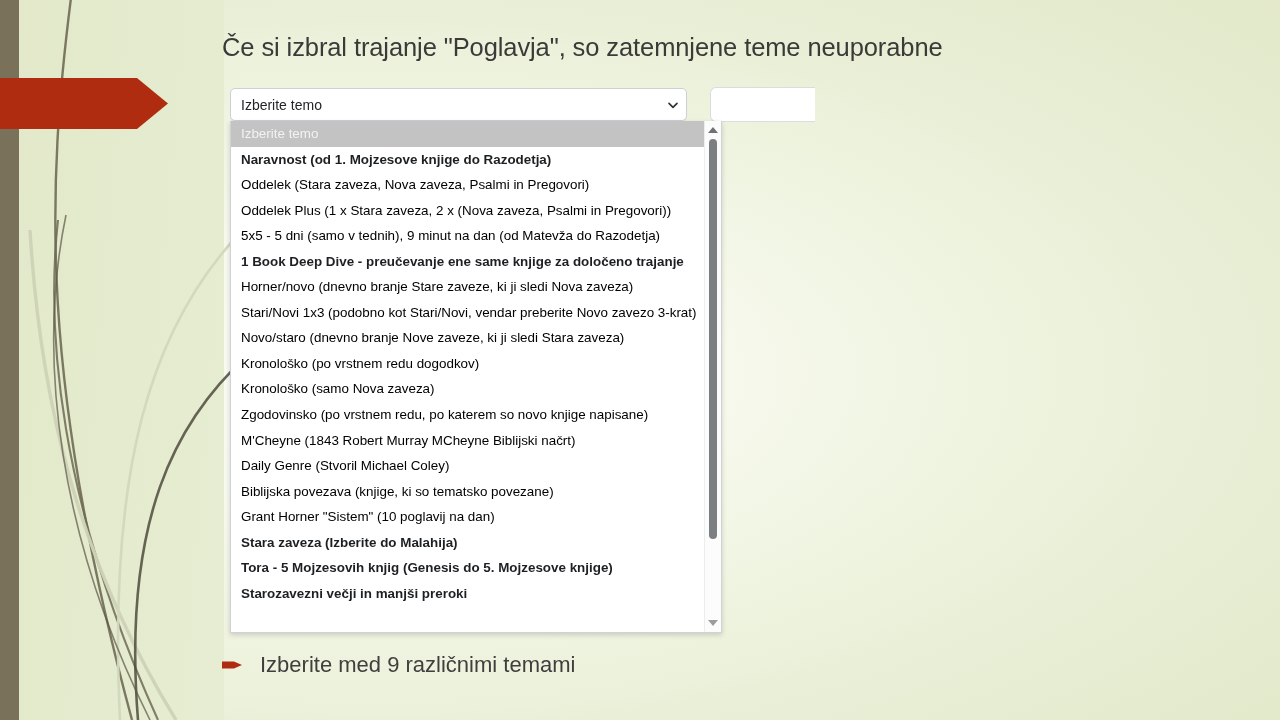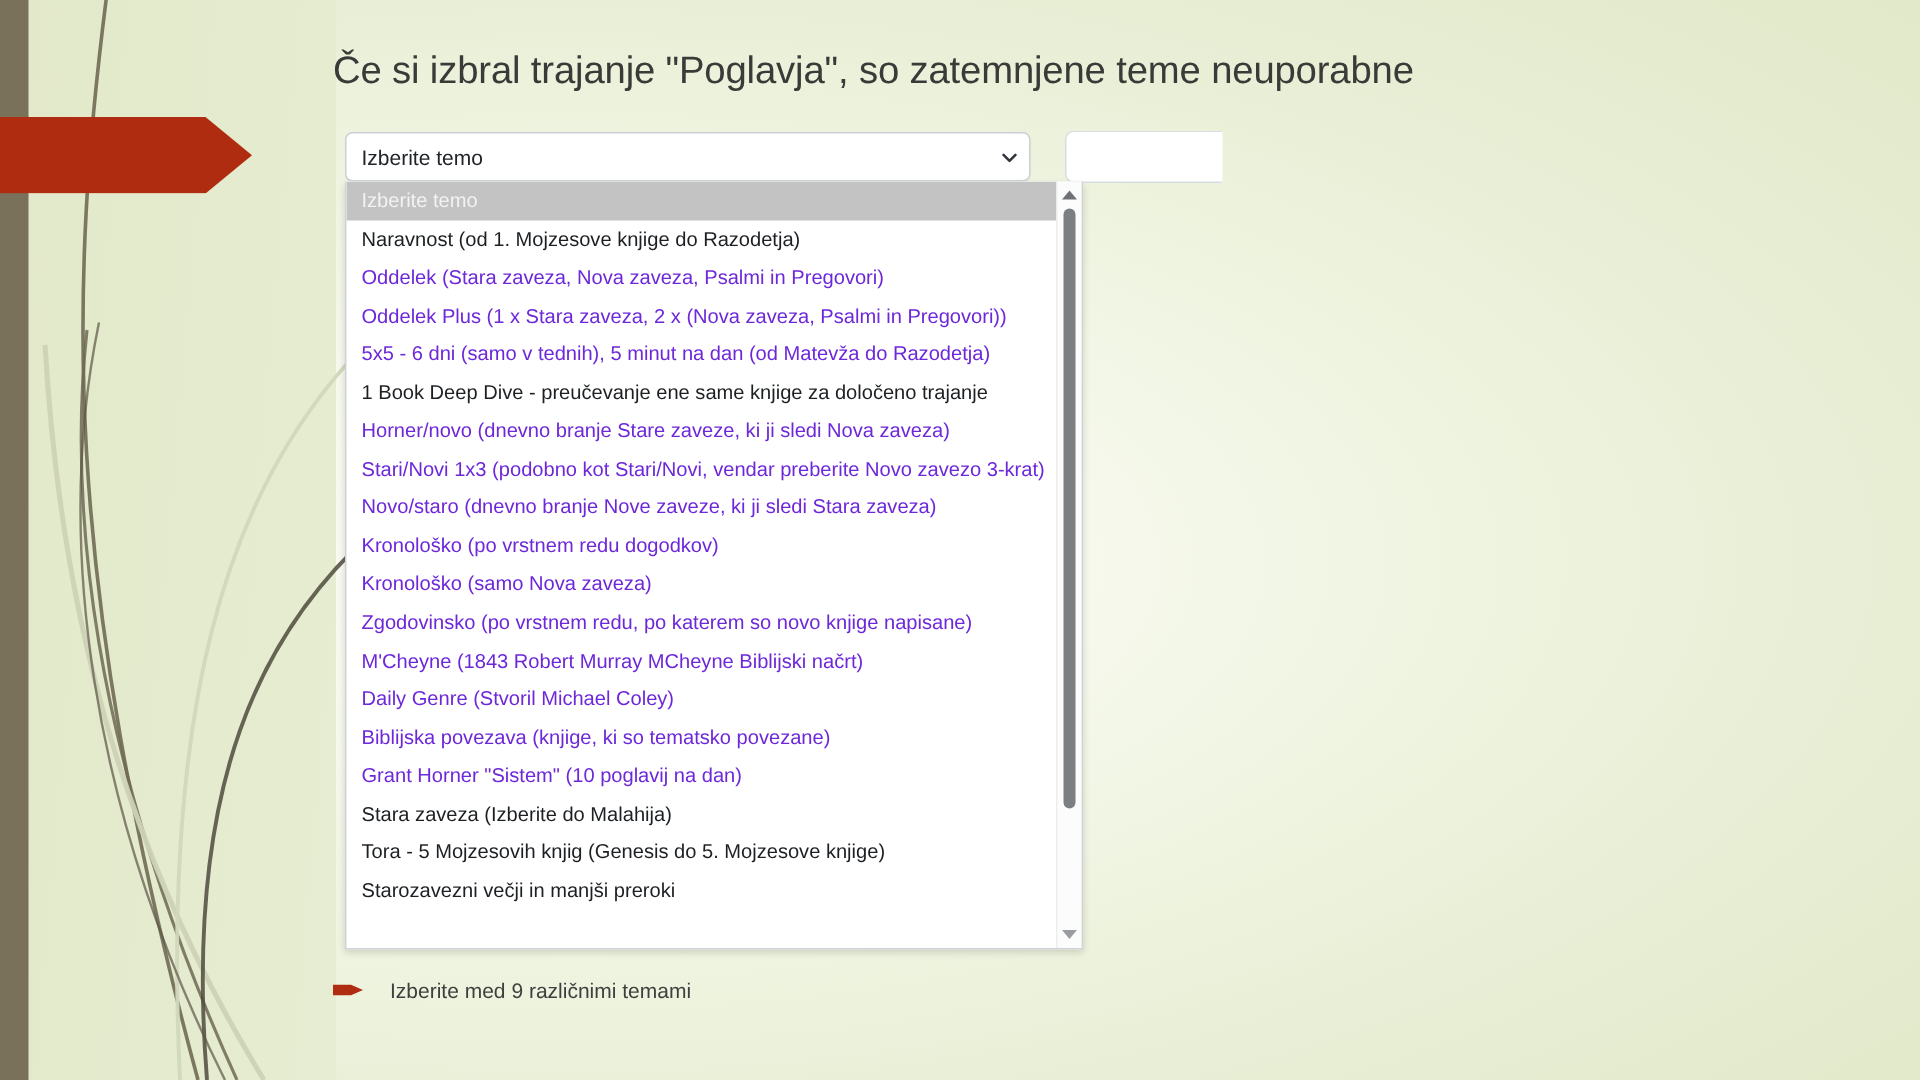--- a/index.html
+++ b/index.html
@@ -72,23 +72,23 @@
     box-shadow:0 2px 5px rgba(0,0,0,.16);
     overflow:hidden;
   }
   .dd-list{
     position:absolute;left:0;top:0;right:16px;bottom:0;
   }
   .opt{
     height:25.55px;line-height:25.55px;
     padding-left:10px;font-size:13.4px;
     white-space:nowrap;overflow:hidden;
-    color:#6d28d9;
+    color:#000000;
   }
-  .opt.enabled{color:#1d2023;font-weight:normal;}
+  .opt.enabled{color:#1d2023;font-weight:bold;}
   .opt.sel{background:#c3c3c3;color:#f2f2f2;}
 
   
   .sb{
     position:absolute;right:0;top:0;width:16px;height:100%;
     background:#fcfcfc;border-left:1px solid #eceded;
   }
   .sb-up,.sb-down{
     position:absolute;left:0;width:16px;height:14px;
     display:flex;align-items:center;justify-content:center;
@@ -112,21 +112,21 @@
 
   
   .caption{
     position:absolute;left:222px;top:652px;
     display:flex;align-items:center;gap:18px;
   }
   .cap-bullet{
     width:20px;height:11px;background:#b02c11;
     clip-path:polygon(0 18%, 12px 18%, 20px 50%, 12px 82%, 0 82%);
   }
-  .cap-text{font-size:14px;color:#3f3f3d;white-space:nowrap;}
+  .cap-text{font-size:22px;color:#3f3f3d;white-space:nowrap;}
 </style>
 </head>
 <body>
 
 <div class="slide">
 
   <div class="bg-base"></div>
   <div class="bg-leftpanel"></div>
   <div class="left-bar"></div>
 
@@ -153,21 +153,21 @@
       </svg>
     </div>
   </div>
 
   <div class="dd">
     <div class="dd-list">
         <div class="opt sel">Izberite temo</div>
         <div class="opt enabled">Naravnost (od 1. Mojzesove knjige do Razodetja)</div>
         <div class="opt">Oddelek (Stara zaveza, Nova zaveza, Psalmi in Pregovori)</div>
         <div class="opt">Oddelek Plus (1 x Stara zaveza, 2 x (Nova zaveza, Psalmi in Pregovori))</div>
-        <div class="opt">5x5 - 6 dni (samo v tednih), 5 minut na dan (od Matevža do Razodetja)</div>
+        <div class="opt">5x5 - 5 dni (samo v tednih), 9 minut na dan (od Matevža do Razodetja)</div>
         <div class="opt enabled">1 Book Deep Dive - preučevanje ene same knjige za določeno trajanje</div>
         <div class="opt">Horner/novo (dnevno branje Stare zaveze, ki ji sledi Nova zaveza)</div>
         <div class="opt">Stari/Novi 1x3 (podobno kot Stari/Novi, vendar preberite Novo zavezo 3-krat)</div>
         <div class="opt">Novo/staro (dnevno branje Nove zaveze, ki ji sledi Stara zaveza)</div>
         <div class="opt">Kronološko (po vrstnem redu dogodkov)</div>
         <div class="opt">Kronološko (samo Nova zaveza)</div>
         <div class="opt">Zgodovinsko (po vrstnem redu, po katerem so novo knjige napisane)</div>
         <div class="opt">M'Cheyne (1843 Robert Murray MCheyne Biblijski načrt)</div>
         <div class="opt">Daily Genre (Stvoril Michael Coley)</div>
         <div class="opt">Biblijska povezava (knjige, ki so tematsko povezane)</div>

